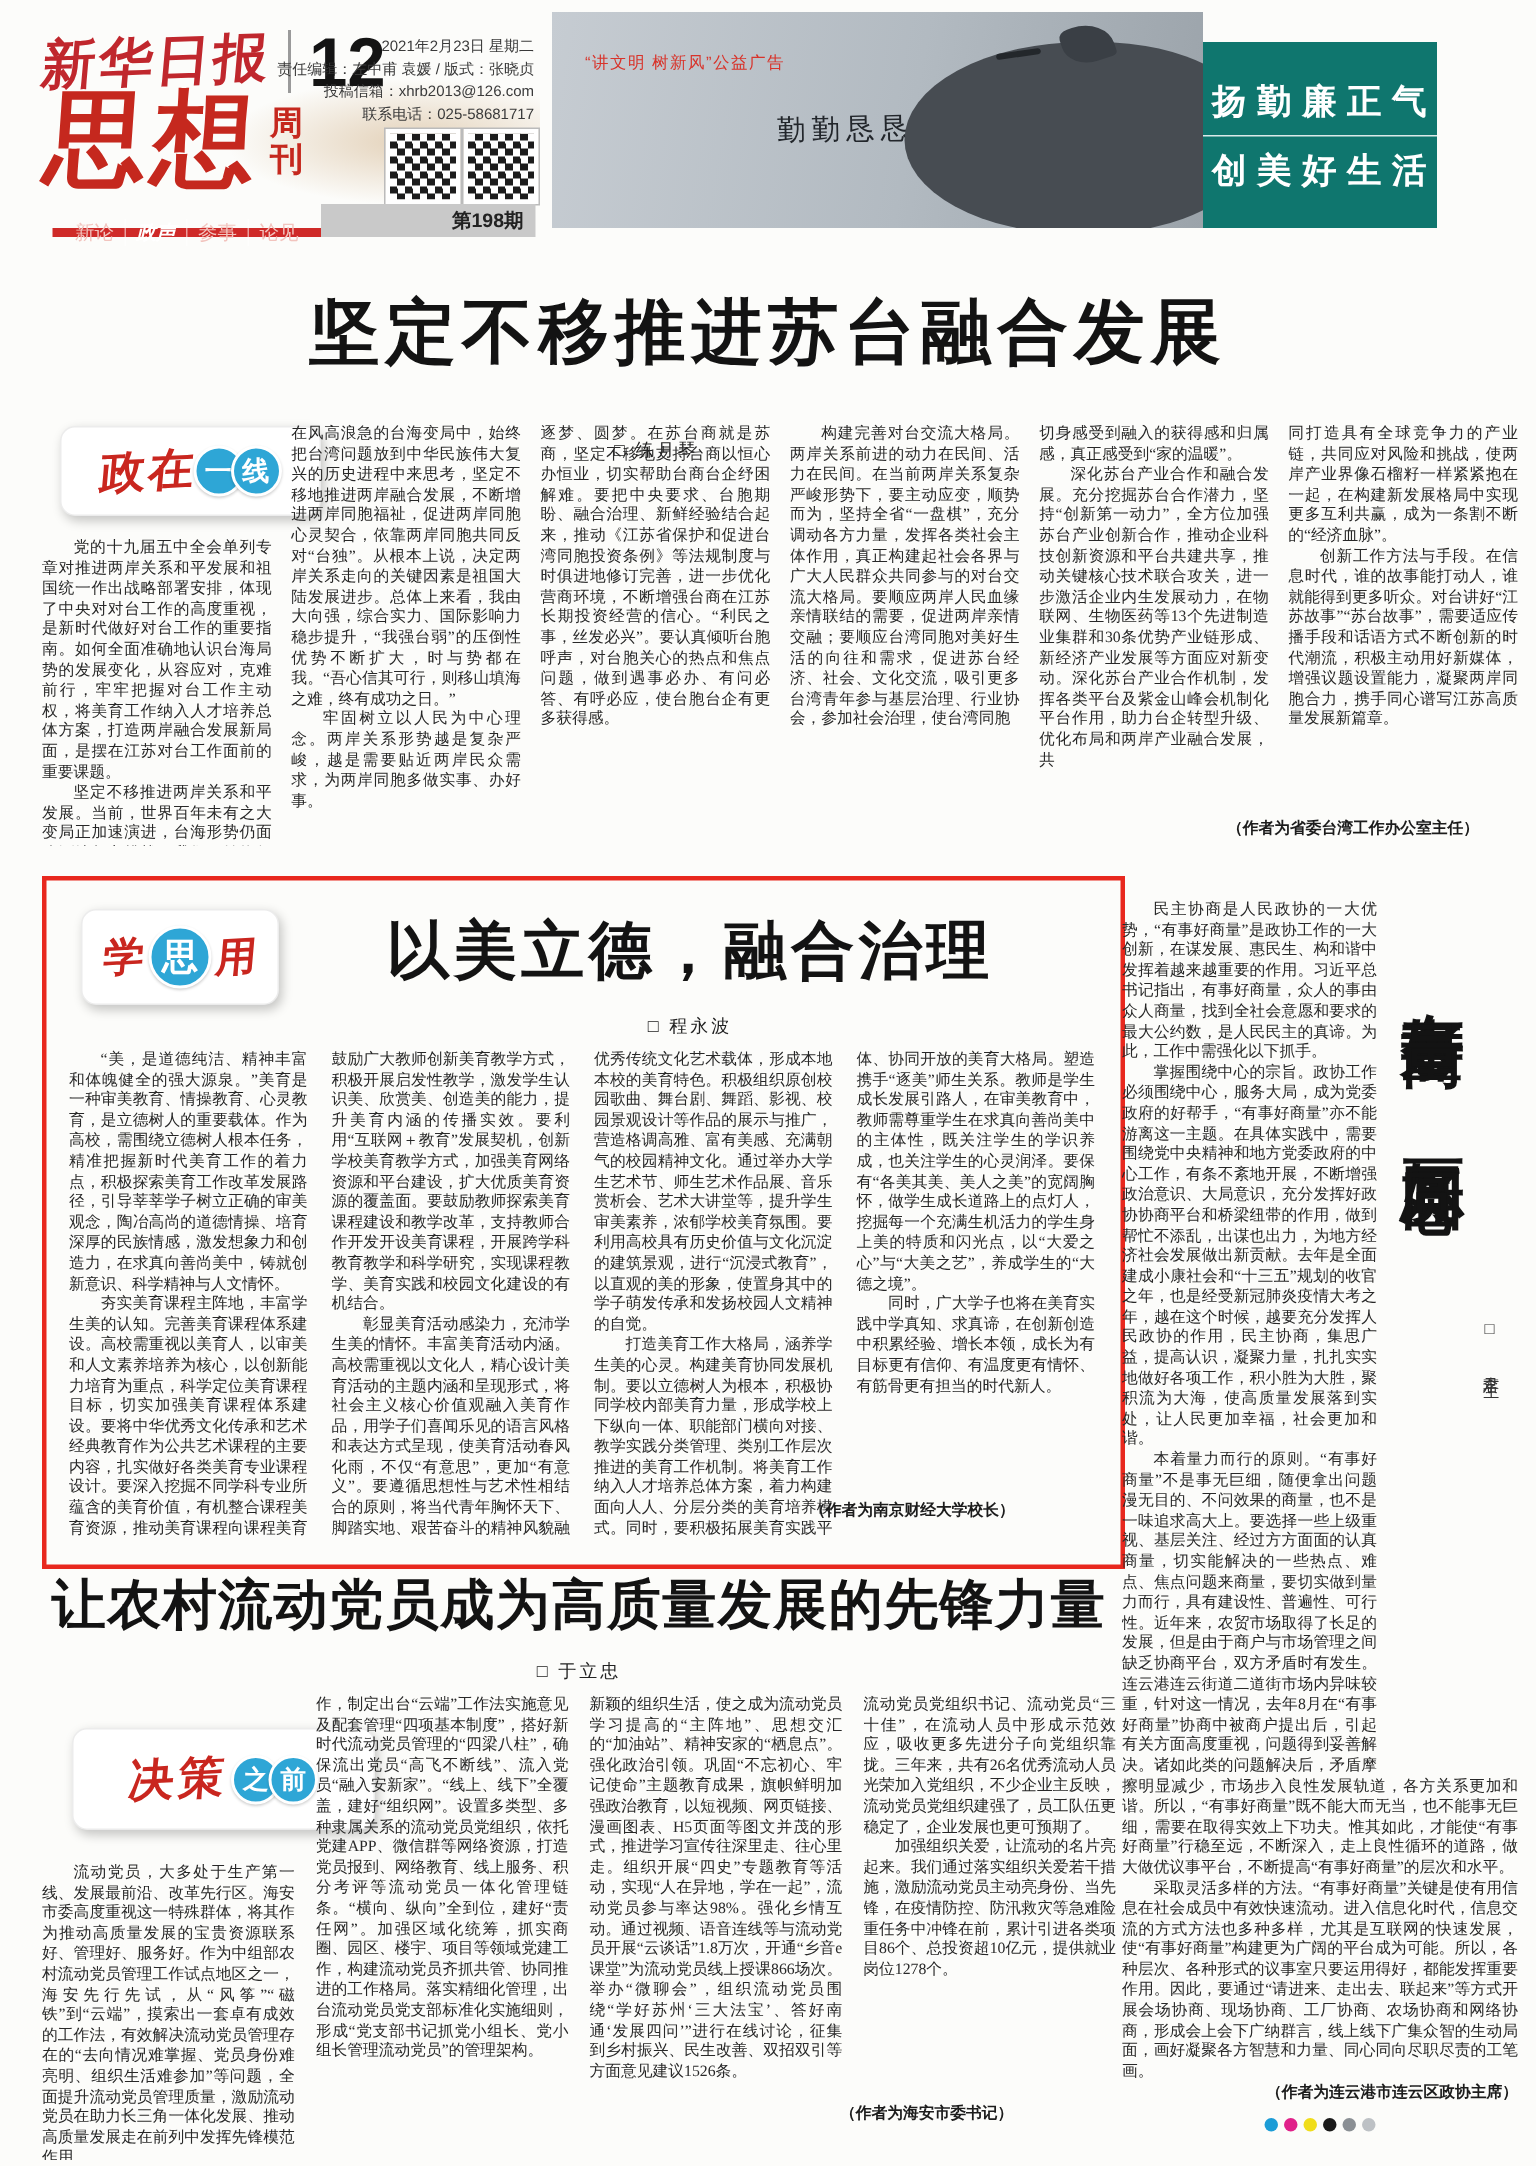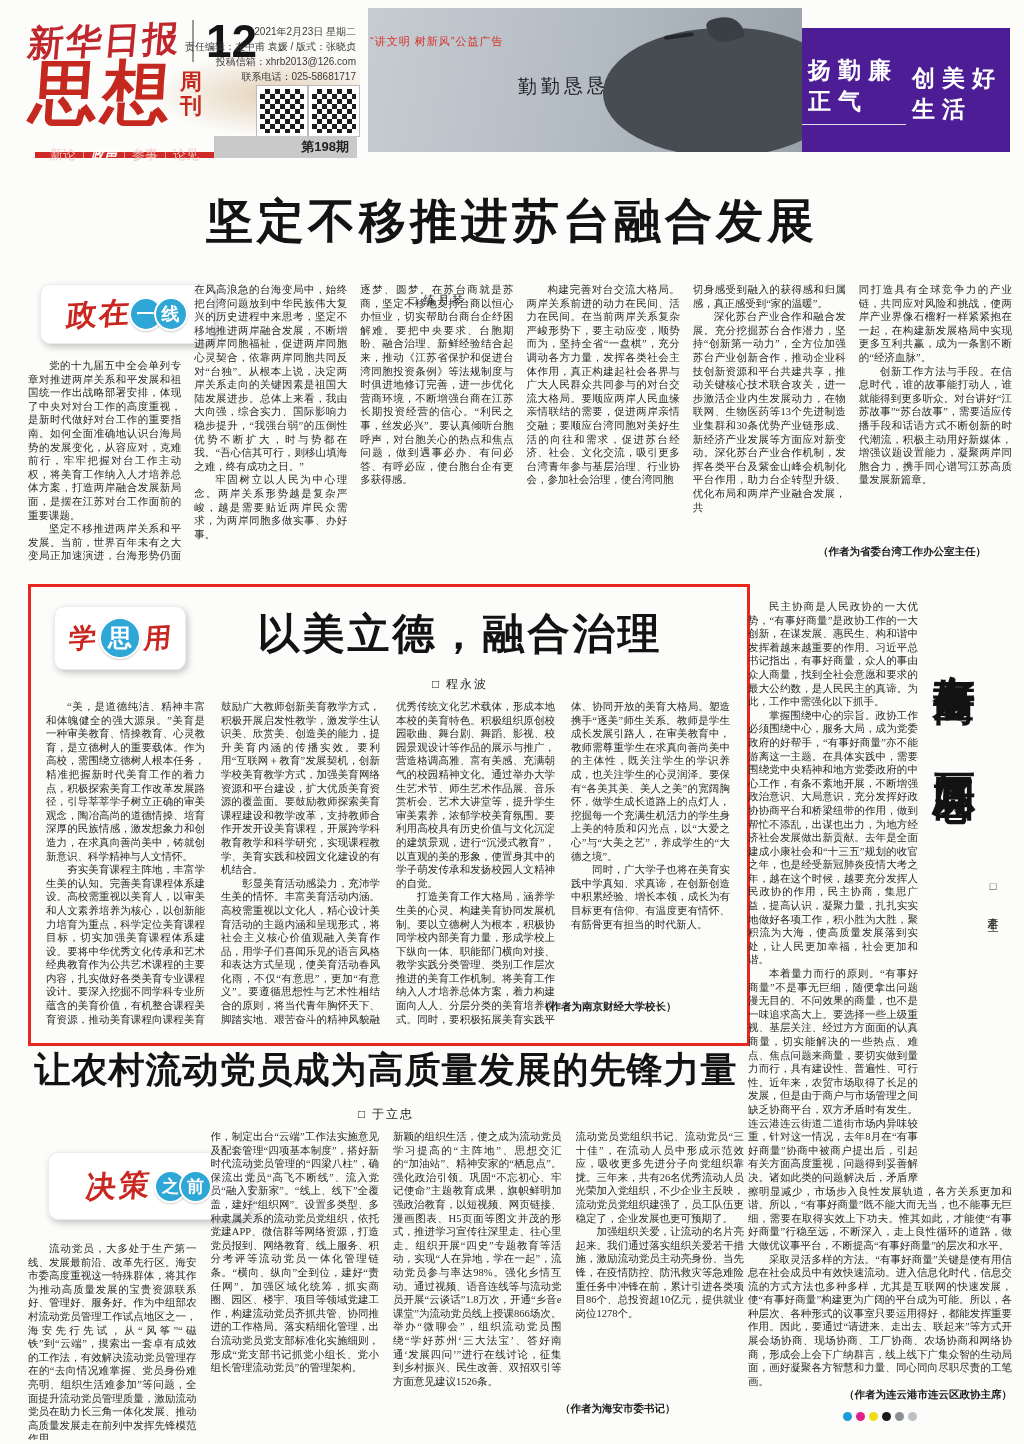--- a/index.html
+++ b/index.html
@@ -23,26 +23,26 @@
   .qr.q1{left:257px;} .qr.q2{left:309px;}
   .navbar{left:35px;top:136px;width:322px;height:22px;display:flex;font-family:"Liberation Sans",sans-serif;}
   .nav-red{background:#cf2a28;display:flex;align-items:center;padding:0 8px;margin-top:16px;}
   .nav-item{font-size:13px;color:#f2c4be;padding:0 7px;border-right:1px solid rgba(255,255,255,.55);}
   .nav-item:last-child{border-right:none;}
   .nav-item.active{color:#fff;font-weight:700;font-style:italic;}
   .nav-gray{flex:1;background:#c9c9c9;display:flex;align-items:center;justify-content:flex-end;padding-right:8px;font-size:13px;font-weight:700;color:#222;}
 
   
   .photo{left:368px;top:8px;width:434px;height:144px;background:linear-gradient(100deg,#c6ccd2,#b2bac1 55%,#9ba3aa);overflow:hidden;}
-  .photo-cap{left:2px;top:26px;font-family:"Liberation Sans",sans-serif;font-size:11px;color:#d8332a;letter-spacing:1px;position:absolute;}
+  .photo-cap{left:22px;top:26px;font-family:"Liberation Sans",sans-serif;font-size:11px;color:#d8332a;letter-spacing:1px;position:absolute;}
   .photo-slogan{left:150px;top:64px;position:absolute;font-size:19px;color:#22262b;letter-spacing:4px;transform:rotate(-1deg);}
   .pig-body{position:absolute;right:-36px;top:20px;width:235px;height:128px;background:#474c52;border-radius:52% 46% 48% 50%;}
   .pig-ear{position:absolute;right:60px;top:8px;width:34px;height:26px;background:#3a3f45;border-radius:20% 70% 10% 60%;transform:rotate(-18deg);}
   .pig-slot{position:absolute;right:108px;top:26px;width:30px;height:4px;background:#23272b;border-radius:2px;transform:rotate(-8deg);}
-  .redbanner{left:802px;top:28px;width:208px;height:124px;background:#4c1d95;display:flex;flex-direction:row;align-items:center;justify-content:center;}
+  .redbanner{left:802px;top:28px;width:156px;height:124px;background:#0f766e;display:flex;flex-direction:column;align-items:center;justify-content:center;}
   .redbanner .l1{color:#fff;font-weight:700;font-size:23px;letter-spacing:7px;padding:0 0 7px 6px;border-bottom:1px solid rgba(255,255,255,.85);}
   .redbanner .l2{color:#fff;font-weight:700;font-size:23px;letter-spacing:7px;padding:7px 0 0 6px;}
 
   
   .h1c{left:0;top:190px;width:1024px;text-align:center;font-size:47px;font-weight:700;letter-spacing:4px;color:#131313;}
   .byline{text-align:center;font-size:12px;color:#222;letter-spacing:2px;}
   .bodycols{display:flex;}
   .col{flex:1;overflow:hidden;font-size:10.5px;line-height:13.6px;text-align:justify;color:#282828;}
   .col p{margin:0;text-indent:2em;}
   .col.cont p:first-child{text-indent:0;}

